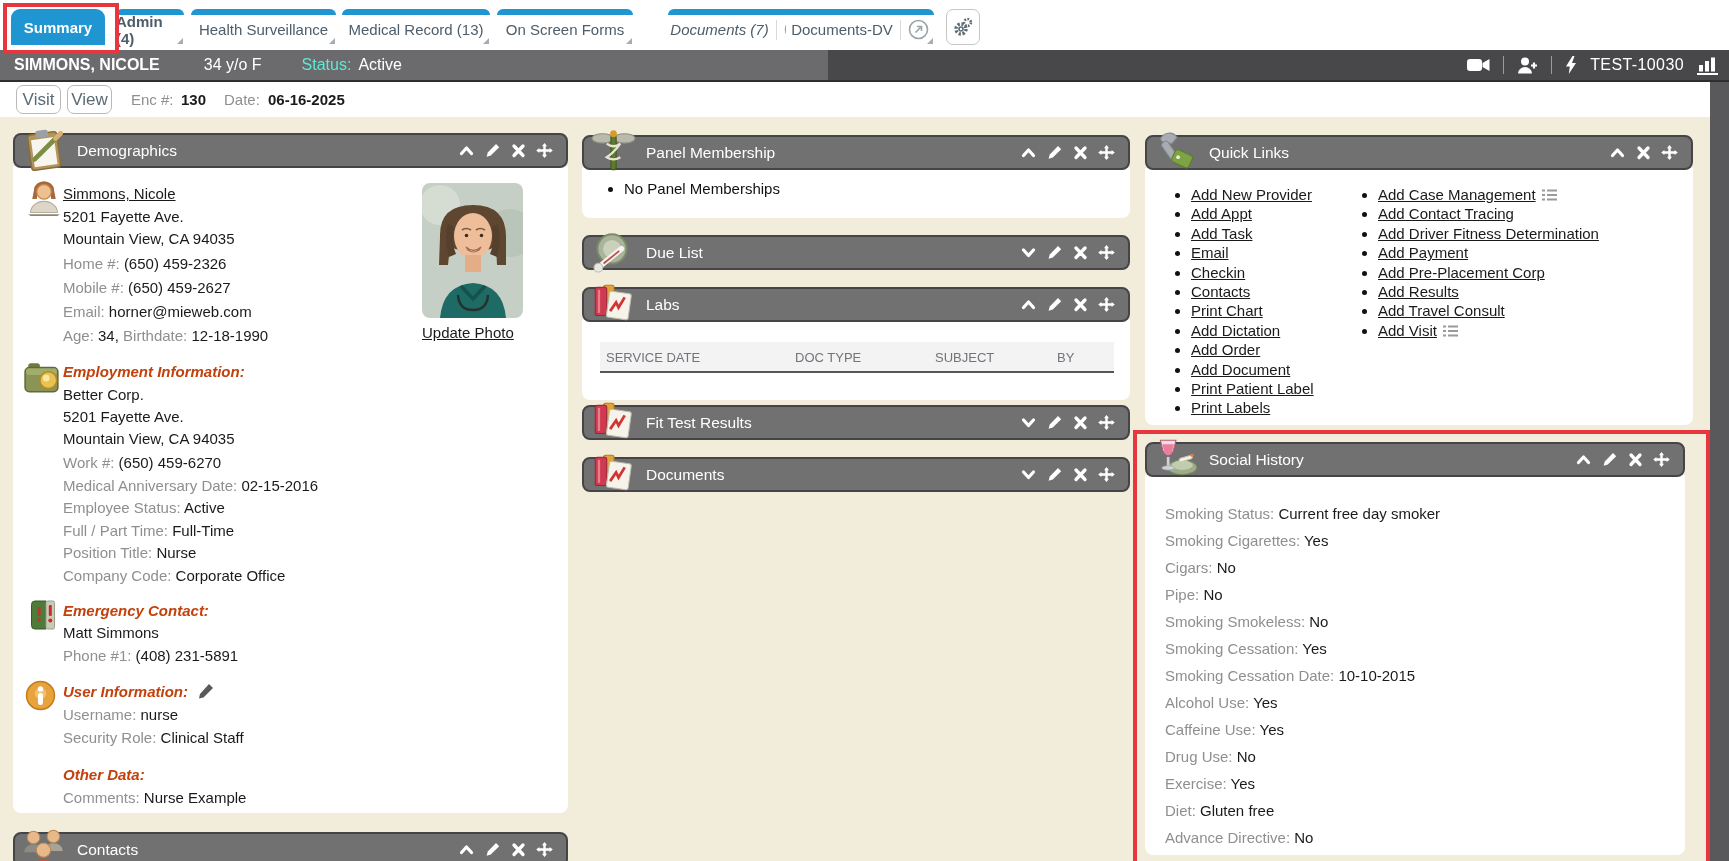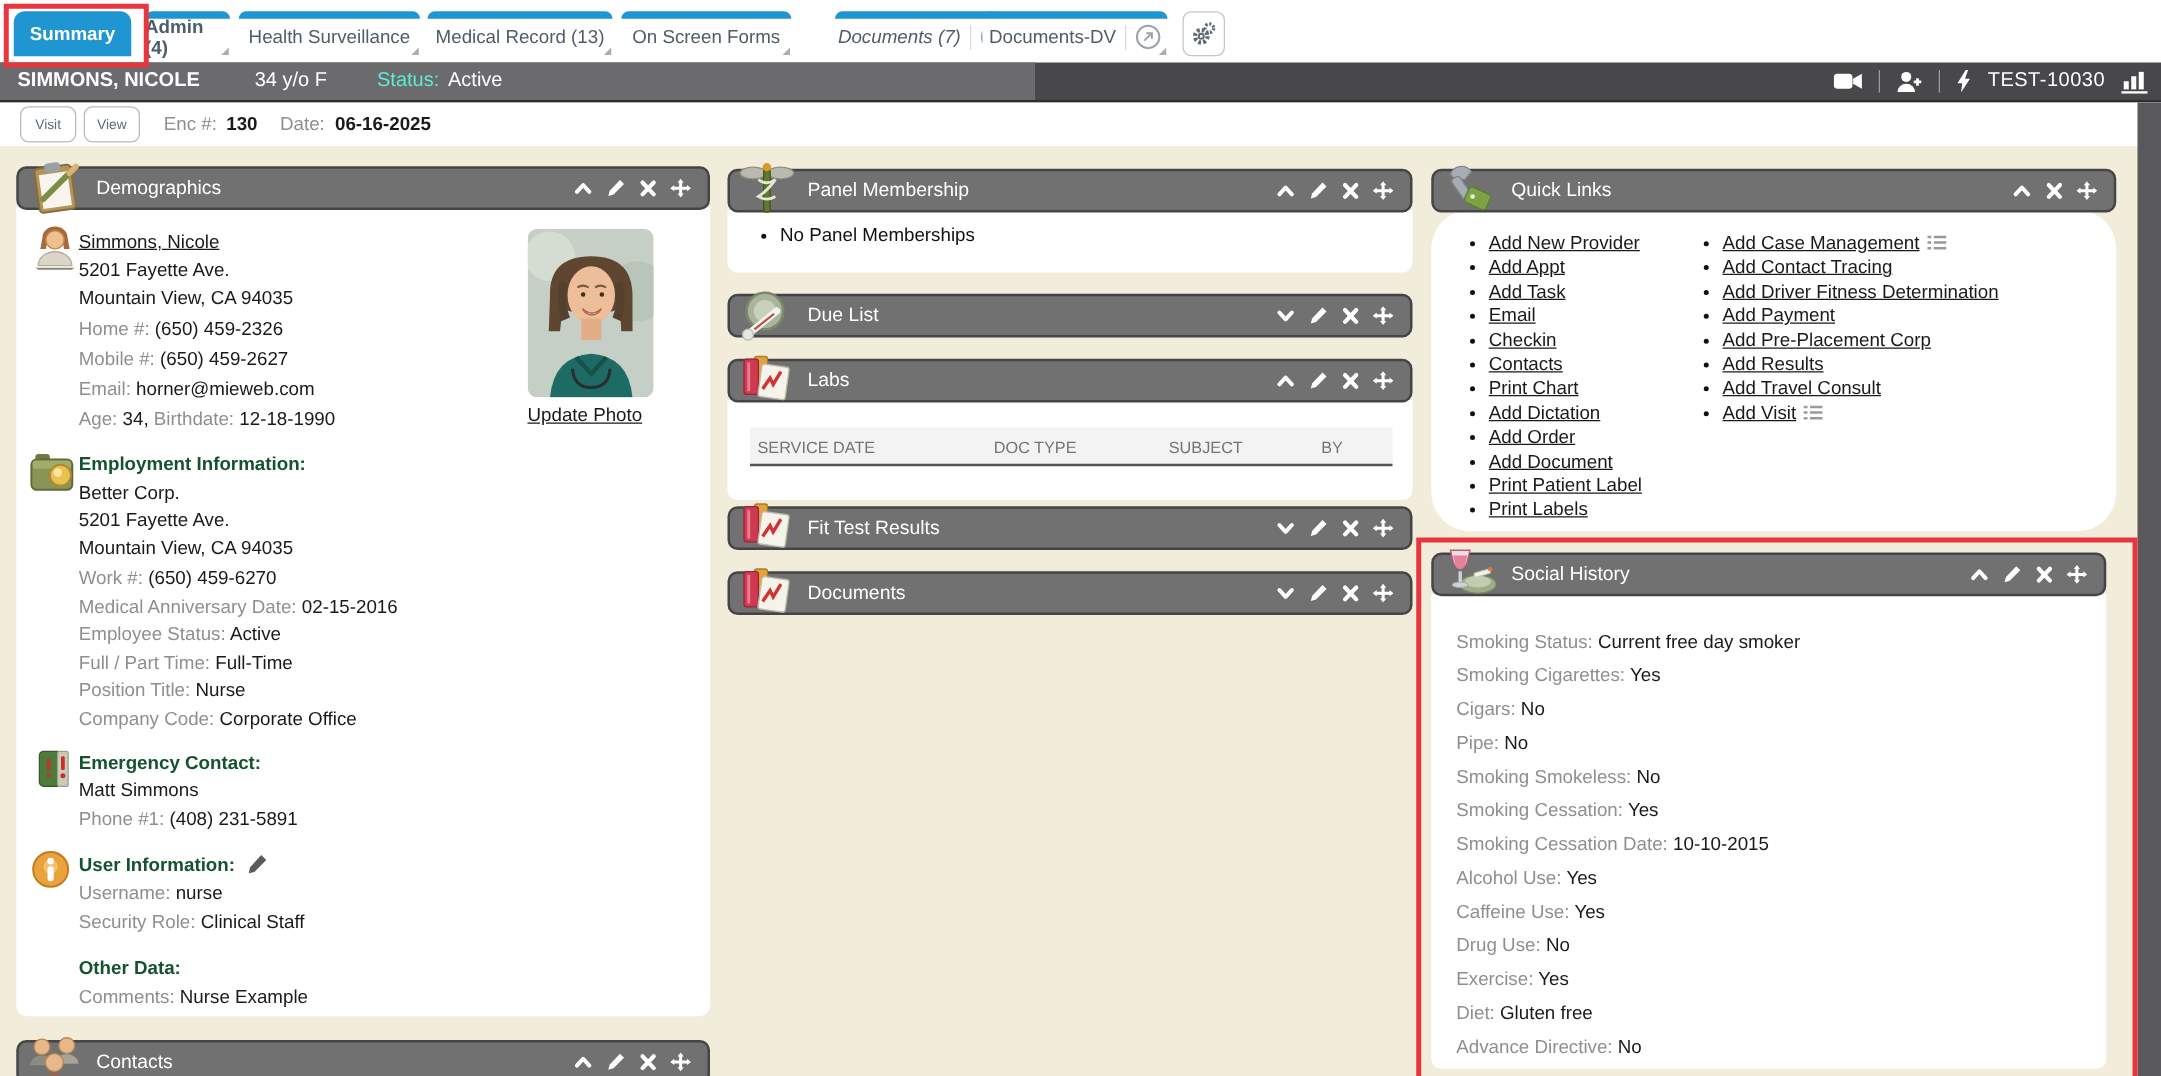--- a/index.html
+++ b/index.html
@@ -42,41 +42,41 @@
   .pb-age{margin-left:44px;}
   .pb-status-lbl{margin-left:40px;color:#5eead4;}
   .pb-status-val{margin-left:7px;}
   .pb-icons{position:absolute;right:9px;top:0;height:30px;display:flex;align-items:center;gap:13px;}
   .pb-sep{width:1px;height:18px;background:#9b9b9e;}
   .pb-id{font-size:16px;color:#fff;letter-spacing:.4px;}
 
   
   .toolbar{position:absolute;left:0;top:82px;width:100%;height:35px;background:#fff;}
   .btn{position:absolute;top:3px;height:29px;border:1px solid #b9b9b9;border-radius:7px;background:#fff;
-       color:#5b6a74;font-size:11px;display:flex;align-items:center;justify-content:center;
+       color:#5b6a74;font-size:17px;display:flex;align-items:center;justify-content:center;
        box-sizing:border-box;cursor:pointer;}
   .tb-text{position:absolute;top:9px;font-size:15px;white-space:nowrap;}
   .bold{font-weight:bold;}
 
   
   .content{position:absolute;left:0;top:117px;width:100%;height:744px;background:var(--page-bg);}
   .right-strip{position:absolute;left:1710px;top:82px;width:19px;height:779px;background:#59595c;}
 
   
   .portlet-header{position:absolute;height:35px;background:var(--hdr-gray);border:2px solid var(--hdr-border);
        border-radius:8px;box-sizing:border-box;display:flex;align-items:center;color:#fff;z-index:5;}
   .portlet-title{margin-left:62px;font-size:15.5px;white-space:nowrap;}
   .portlet-ctls{position:absolute;right:13px;top:0;height:100%;display:flex;align-items:center;gap:9px;}
   .ctl{width:17px;height:15px;display:block;cursor:pointer;}
   .portlet-icon{position:absolute;left:6px;top:-8px;z-index:6;}
   .portlet-body{position:absolute;background:#fff;border-radius:0 0 8px 8px;z-index:2;}
 
   .line{position:absolute;left:50px;font-size:15px;color:var(--txt);white-space:nowrap;}
   .lbl{color:var(--lbl);}
-  .heading{font-weight:bold;color:#14532d;}
+  .heading{font-weight:bold;color:#c2410c;font-style:italic;}
   .link{color:var(--txt);text-decoration:underline;cursor:pointer;}
   .mini-icon{position:absolute;}
 
   .photo{position:absolute;left:409px;top:17px;width:101px;height:135px;border-radius:8px;overflow:hidden;cursor:pointer;}
   .update-photo{position:absolute;left:409px;top:158px;font-size:15px;}
 
   
   .labs-thead{position:absolute;left:18px;right:16px;top:22px;height:29px;background:#f3f3f4;
        border-bottom:2px solid #55555a;}
   .labs-th{position:absolute;top:8px;font-size:13px;color:#73737a;white-space:nowrap;}
@@ -512,21 +512,21 @@
           <use href="#i-chevron-up"></use>
         </svg>
       <svg class="ctl" viewBox="0 0 17 15">
           <use href="#i-close"></use>
         </svg>
       <svg class="ctl" viewBox="0 0 17 15">
           <use href="#i-move"></use>
         </svg>
     </div>
   </div>
-  <div class="portlet-body" style="left:1145px;top:168px;width:548px;height:257px;border-radius:31px;">
+  <div class="portlet-body" style="left:1145px;top:168px;width:548px;height:257px;">
     <ul class="ql-list" style="left:28px;top:17px;width:185px;">
       <li><span class="link">Add New Provider</span></li>
       <li><span class="link">Add Appt</span></li>
       <li><span class="link">Add Task</span></li>
       <li><span class="link">Email</span></li>
       <li><span class="link">Checkin</span></li>
       <li><span class="link">Contacts</span></li>
       <li><span class="link">Print Chart</span></li>
       <li><span class="link">Add Dictation</span></li>
       <li><span class="link">Add Order</span></li>

